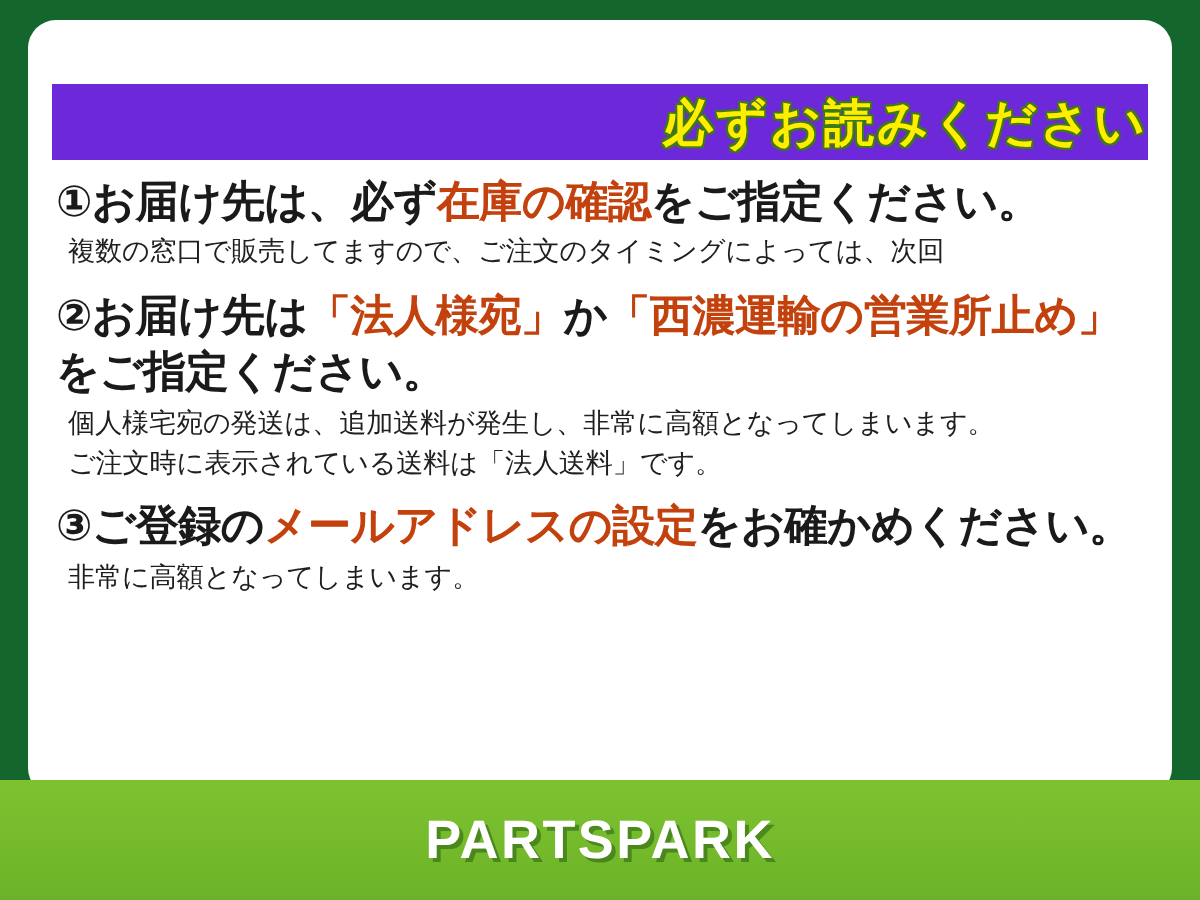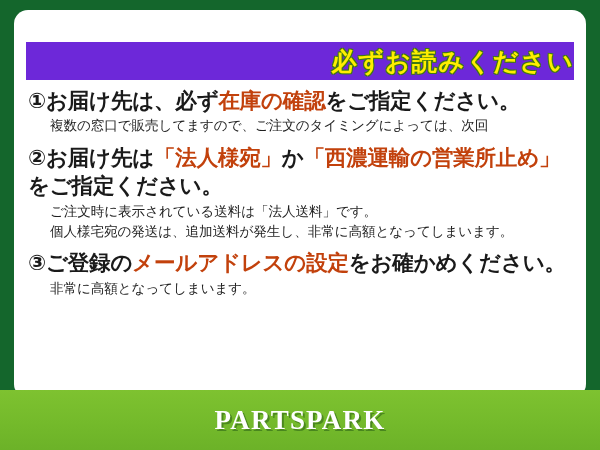--- a/index.html
+++ b/index.html
@@ -33,21 +33,21 @@
     display: flex;
     align-items: center;
     justify-content: center;
   }
   .brand {
     font-size: 27px;
     font-weight: bold;
     color: #ffffff;
     letter-spacing: 1.2px;
     text-shadow: 2px 2px 0 rgba(40, 95, 20, 0.55);
-    font-family: Liberation Serif, serif;
+    font-family: Liberation Sans, sans-serif;
   }
 
   
   .card {
     position: absolute;
     left: 14px;
     top: 10px;
     width: 572px;
     height: 388px;
     box-sizing: border-box;
@@ -97,21 +97,21 @@
   .item-heading.wrap { white-space: normal; }
 
   .hl {
     color: #c2410c;
   }
 
   .item-body {
     font-size: 13.6px;
     color: #1f1f1f;
     line-height: 1.5;
-    margin: 1px 0 0 22px;
+    margin: 1px 0 0 6px;
     letter-spacing: -0.1px;
   }
   .item-body div { white-space: nowrap; }
 </style>
 </head>
 <body>
 
 <div class="notice">
 
   <div class="card">
@@ -125,22 +125,22 @@
       <div class="item">
         <div class="item-heading"><span>①</span><span>お届け先は、必ず</span><span class="hl">在庫の確認</span><span>をご指定ください。</span></div>
         <div class="item-body">
           <div>複数の窓口で販売してますので、ご注文のタイミングによっては、次回</div>
         </div>
       </div>
 
       <div class="item">
         <div class="item-heading wrap"><span>②</span><span>お届け先は</span><span class="hl">「法人様宛」</span><span>か</span><span class="hl">「西濃運輸の営業所止め」</span><span>をご指定ください。</span></div>
         <div class="item-body">
+          <div>個人様宅宛の発送は、追加送料が発生し、非常に高額となってしまいます。</div>
           <div>ご注文時に表示されている送料は「法人送料」です。</div>
-          <div>個人様宅宛の発送は、追加送料が発生し、非常に高額となってしまいます。</div>
         </div>
       </div>
 
       <div class="item">
         <div class="item-heading"><span>③</span><span>ご登録の</span><span class="hl">メールアドレスの設定</span><span>をお確かめください。</span></div>
         <div class="item-body">
           <div>非常に高額となってしまいます。</div>
         </div>
       </div>
 

